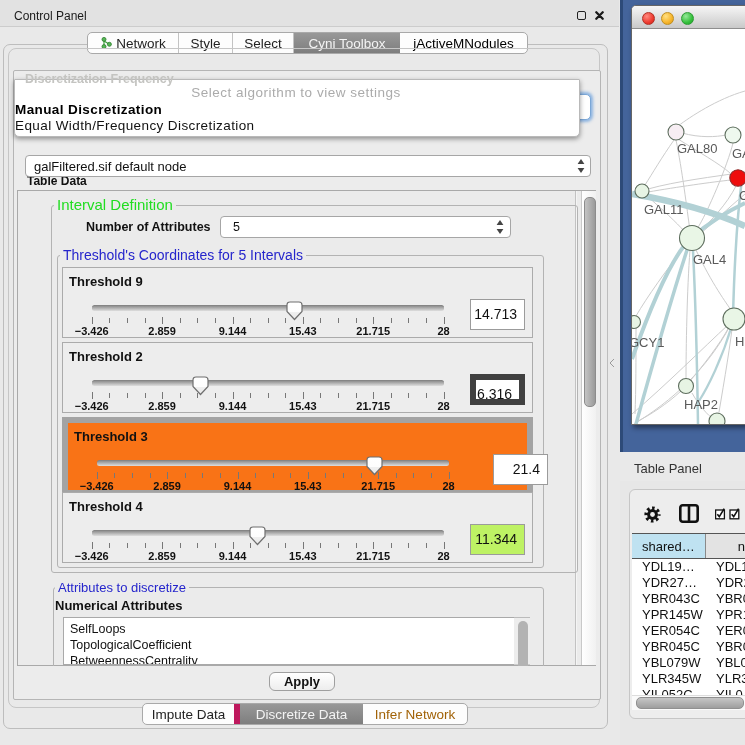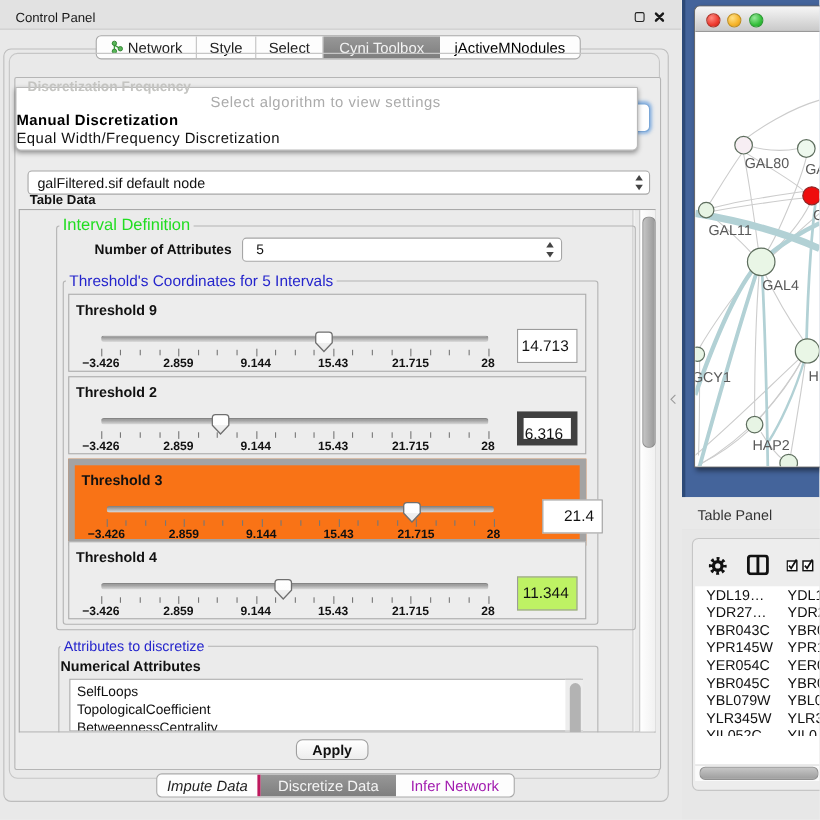--- a/index.html
+++ b/index.html
@@ -254,23 +254,23 @@
   <div style="font-size:12.5px;color:#111;padding:3px 0 0 6px;line-height:16px;">SelfLoops<br>TopologicalCoefficient<br>BetweennessCentrality</div>
 </div>
 <div class="abs" style="left:514px;top:617px;width:16px;height:48px;background:#ededed;border-top:1px solid #bbb;border-bottom:1px solid #ccc;box-sizing:border-box;"></div>
 <div class="abs" style="left:518px;top:621px;width:10px;height:45px;border-radius:5px 5px 0 0;background:#b3b3b3;"></div>
 
 <div class="abs" style="left:18px;top:666px;width:577px;height:31px;background:#ececec;"></div>
 
 <div class="abs" style="left:269px;top:672px;width:66px;height:19px;background:linear-gradient(#ffffff,#ededed);border:1px solid #9f9f9f;border-radius:6px;box-sizing:border-box;text-align:center;font-size:13px;font-weight:bold;color:#111;line-height:17px;">Apply</div>
 
 <div class="abs" style="left:142px;top:703px;width:326px;height:22px;background:#fdfdfd;border:1px solid #a9a9a9;border-radius:5px;overflow:hidden;display:flex;box-sizing:border-box;">
-  <div style="width:91px;border-right:3px solid #be185d;display:flex;align-items:center;justify-content:center;font-size:13.5px;color:#222;font-style:italic;">Impute Data</div>
+  <div style="width:91px;border-right:6px solid #be185d;display:flex;align-items:center;justify-content:center;font-size:13.5px;color:#222;">Impute Data</div>
   <div style="width:123px;background:linear-gradient(#989898,#7e7e7e);display:flex;align-items:center;justify-content:center;font-size:13.5px;color:#f4f4f4;">Discretize Data</div>
-  <div style="flex:1;display:flex;align-items:center;justify-content:center;font-size:13.5px;color:#a21caf;">Infer Network</div>
+  <div style="flex:1;display:flex;align-items:center;justify-content:center;font-size:13.5px;color:#a16207;">Infer Network</div>
 </div>
 
 <div class="abs" style="left:14px;top:79px;width:564px;height:56px;background:#ffffff;border:1px solid #b9b9b9;border-radius:1px 1px 5px 5px;box-shadow:0 2px 5px rgba(0,0,0,.4);"></div>
 <div class="abs b" style="left:25px;top:72px;font-size:12.5px;color:#c4c4c1;">Discretization Frequency</div>
 <div class="abs" style="left:0;top:85px;width:592px;text-align:center;font-size:13.5px;letter-spacing:0.5px;color:#ababab;">Select algorithm to view settings</div>
 <div class="abs b" style="left:15px;top:102px;font-size:13.5px;letter-spacing:0.4px;color:#000;">Manual Discretization</div>
 <div class="abs" style="left:15px;top:118px;font-size:13.5px;letter-spacing:0.4px;color:#111;">Equal Width/Frequency Discretization</div>
 
 <div class="abs" style="left:620px;top:0;width:125px;height:452px;background:#44649b;"></div>
 <div class="abs" style="left:620px;top:0;width:3px;height:452px;background:#2d4a78;"></div>
@@ -358,20 +358,24 @@
   <line x1="10" y1="1.5" x2="10" y2="17.5" stroke="#111" stroke-width="2.6"></line>
 </svg>
 <svg class="abs" style="left:715px;top:507px;" width="26" height="13" viewBox="0 0 26 13">
   <rect x="0.6" y="3" width="8.8" height="8.8" fill="#fff" stroke="#111" stroke-width="1.3"></rect>
   <path d="M2.3 7.2 L4.3 9.6 L9.2 1.6" fill="none" stroke="#111" stroke-width="1.6"></path>
   <rect x="15" y="3" width="8.8" height="8.8" fill="#fff" stroke="#111" stroke-width="1.3"></rect>
   <path d="M16.7 7.2 L18.7 9.6 L23.6 1.6" fill="none" stroke="#111" stroke-width="1.6"></path>
 </svg>
 
 <div class="abs" style="left:632px;top:533px;width:113px;height:162px;background:#fff;overflow:hidden;">
+  <div style="height:26px;border-top:1.5px solid #555;border-bottom:1.5px solid #555;display:flex;box-sizing:border-box;">
+    <div style="width:75px;background:#bfe2f1;border-right:1px solid #8a8a8a;font-size:13px;color:#111;display:flex;align-items:center;justify-content:center;">shared…</div>
+    <div style="flex:1;background:#e3e3e3;font-size:13px;color:#111;display:flex;align-items:center;padding-left:32px;">n</div>
+  </div>
   <div style="font-size:13px;color:#111;white-space:nowrap;">
     <div style="height:16px;line-height:16px;"><span style="padding-left:10px;display:inline-block;width:74px;">YDL19…</span>YDL1</div>
     <div style="height:16px;line-height:16px;"><span style="padding-left:10px;display:inline-block;width:74px;">YDR27…</span>YDR2</div>
     <div style="height:16px;line-height:16px;"><span style="padding-left:10px;display:inline-block;width:74px;">YBR043C</span>YBR0</div>
     <div style="height:16px;line-height:16px;"><span style="padding-left:10px;display:inline-block;width:74px;">YPR145W</span>YPR1</div>
     <div style="height:16px;line-height:16px;"><span style="padding-left:10px;display:inline-block;width:74px;">YER054C</span>YER0</div>
     <div style="height:16px;line-height:16px;"><span style="padding-left:10px;display:inline-block;width:74px;">YBR045C</span>YBR0</div>
     <div style="height:16px;line-height:16px;"><span style="padding-left:10px;display:inline-block;width:74px;">YBL079W</span>YBL0</div>
     <div style="height:16px;line-height:16px;"><span style="padding-left:10px;display:inline-block;width:74px;">YLR345W</span>YLR3</div>
     <div style="height:8px;line-height:16px;overflow:hidden;"><span style="padding-left:10px;display:inline-block;width:74px;">YIL052C</span>YIL0</div>

